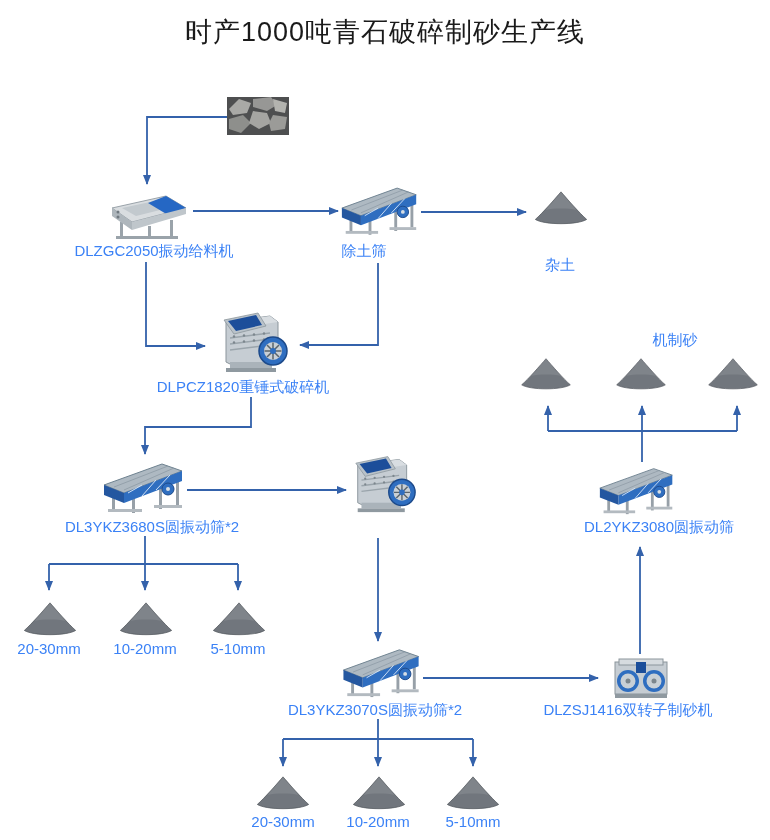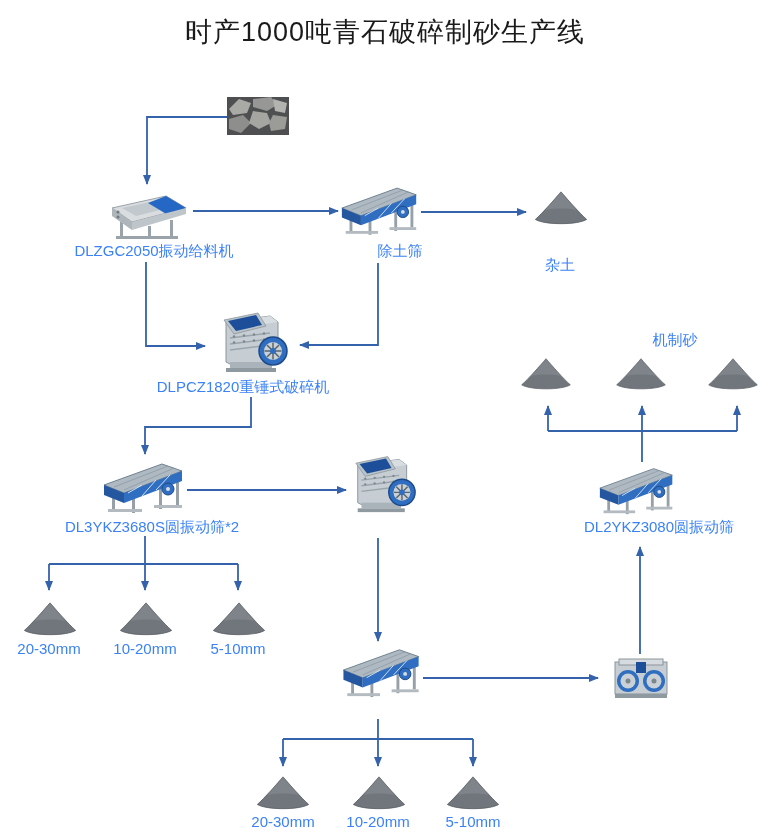--- a/index.html
+++ b/index.html
@@ -253,26 +253,28 @@
         <use href="#sym-pile"></use>
       </svg>
     </div>
   <div class="node" style="left:443px;top:774px;width:60px;height:38px">
     <svg viewBox="0 0 60 40">
         <use href="#sym-pile"></use>
       </svg>
     </div>
 
   <div class="label" style="left:154px;top:242px">DLZGC2050振动给料机</div>
-  <div class="label" style="left:400px;top:242px">除土筛</div>
+  <div class="label" style="left:364px;top:242px">除土筛</div>
   <div class="label" style="left:560px;top:256px">杂土</div>
   <div class="label" style="left:243px;top:378px">DLPCZ1820重锤式破碎机</div>
   <div class="label" style="left:152px;top:518px">DL3YKZ3680S圆振动筛*2</div>
   <div class="label" style="left:675px;top:331px">机制砂</div>
   <div class="label" style="left:659px;top:518px">DL2YKZ3080圆振动筛</div>
+  <div class="label" style="left:375px;top:701px">DL3YKZ3070S圆振动筛*2</div>
+  <div class="label" style="left:628px;top:701px">DLZSJ1416双转子制砂机</div>
 
   <div class="label" style="left:49px;top:640px">20-30mm</div>
   <div class="label" style="left:145px;top:640px">10-20mm</div>
   <div class="label" style="left:238px;top:640px">5-10mm</div>
 
   <div class="label" style="left:283px;top:813px">20-30mm</div>
   <div class="label" style="left:378px;top:813px">10-20mm</div>
   <div class="label" style="left:473px;top:813px">5-10mm</div>
 
 </div>

